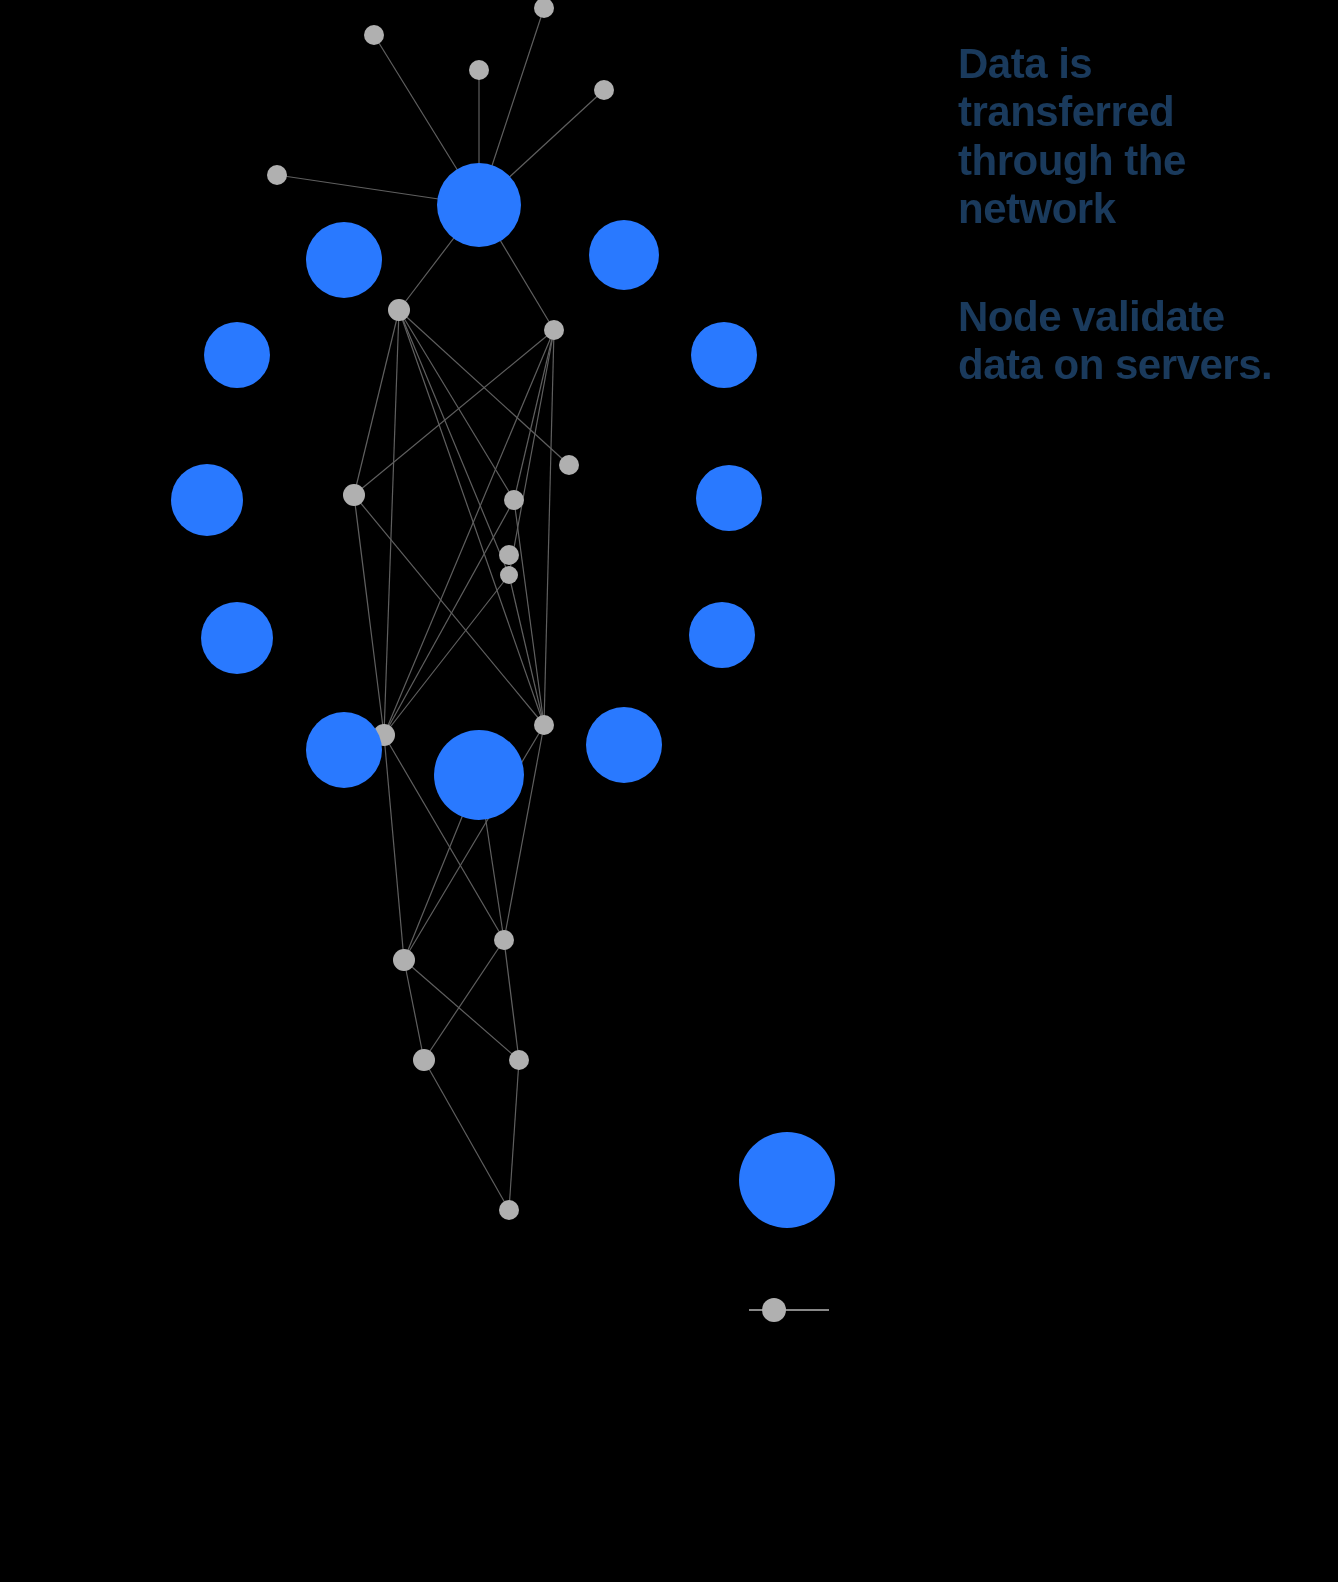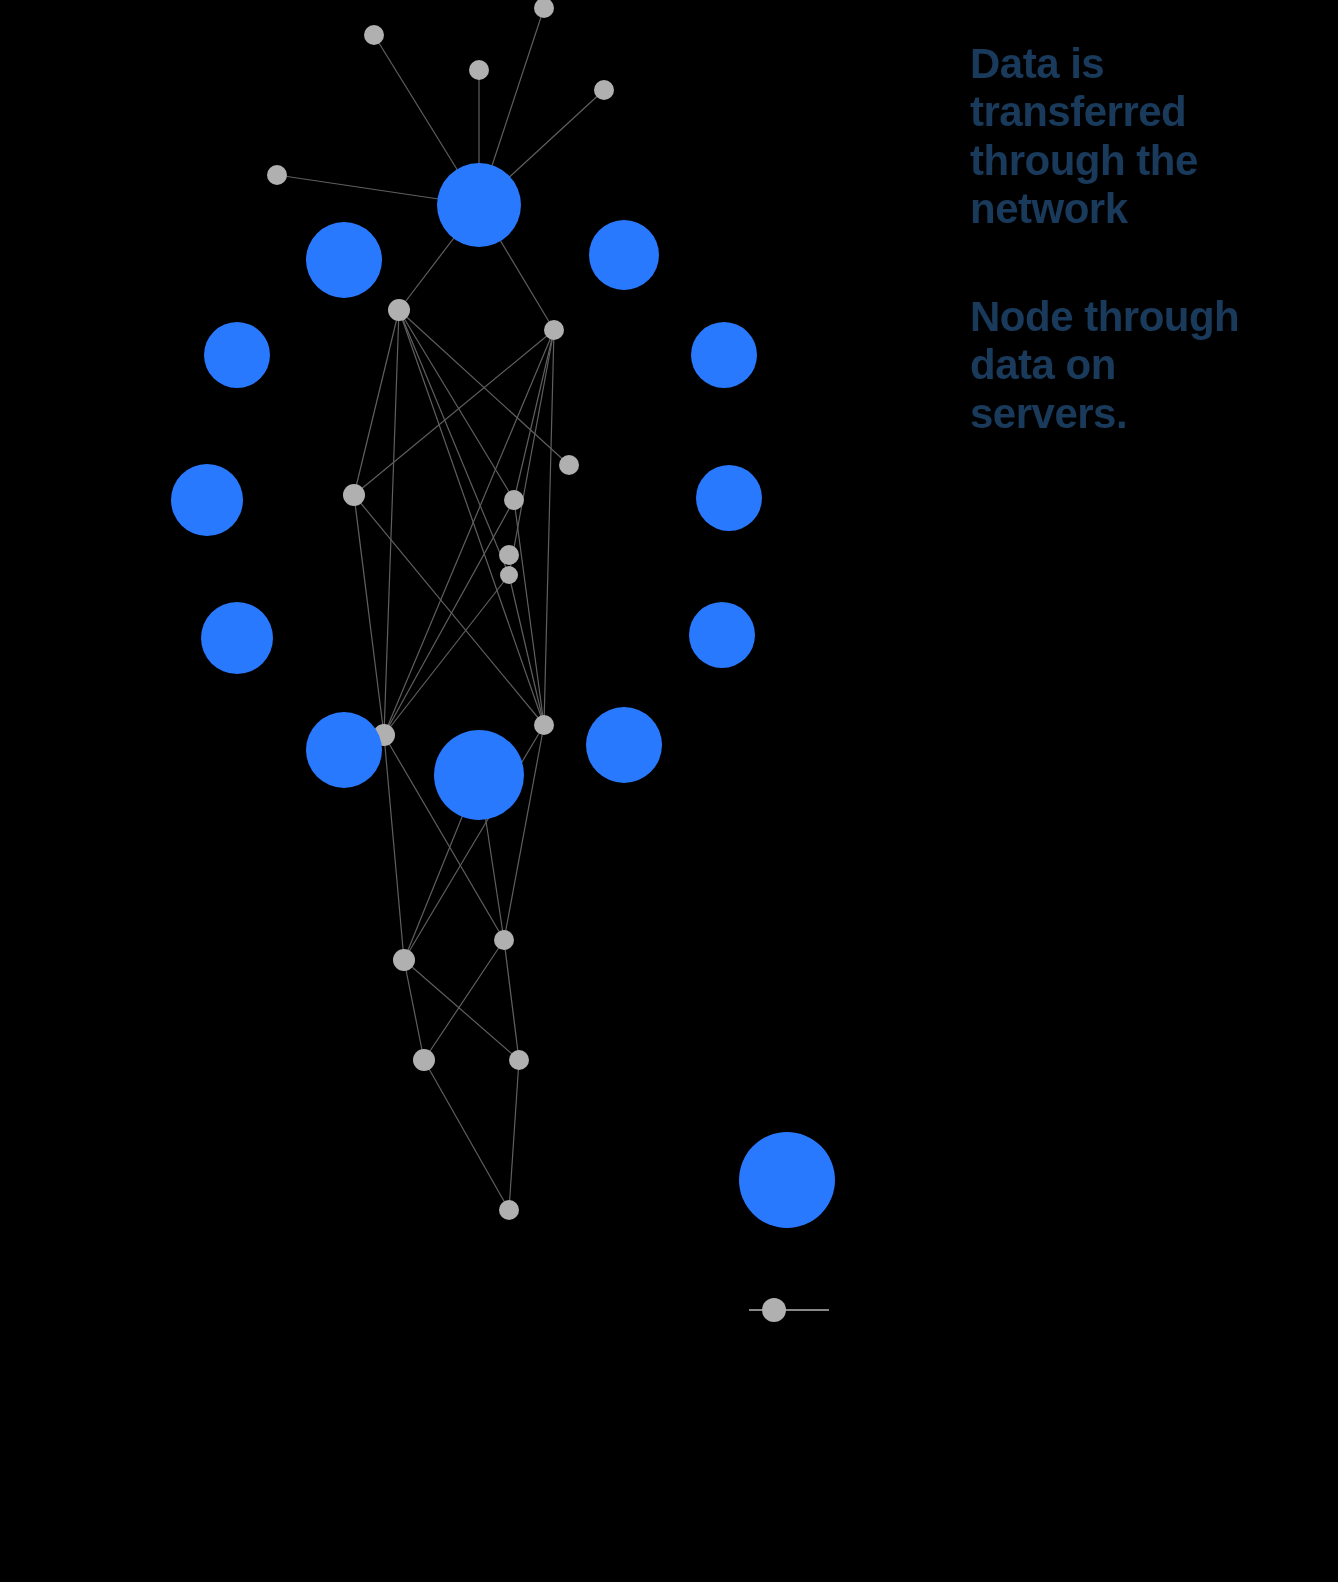--- a/index.html
+++ b/index.html
@@ -34,21 +34,20 @@
       width: 320px;
       display: flex;
       flex-direction: column;
       gap: 60px;
     }
 
     .text-block {
       display: flex;
       flex-direction: column;
       gap: 0;
-      margin-left: 12px;
     }
 
     .text-block p {
       color: #1a3a5c;
       font-size: 42px;
       font-weight: 700;
       line-height: 1.15;
       letter-spacing: -0.5px;
     }
   </style>
@@ -145,17 +144,17 @@
 
     <line x1="580" y1="1310" x2="660" y2="1310" stroke="#888" stroke-width="2"></line>
     <circle cx="605" cy="1310" r="12" fill="#b0b0b0"></circle>
   </svg>
 
   <div class="text-panel">
     <div class="text-block">
       <p>Data is transferred through the network</p>
     </div>
     <div class="text-block">
-      <p>Node through data on servers.</p>
+      <p>Node validate data on servers.</p>
     </div>
   </div>
 
 </div>
 
 </body></html>

